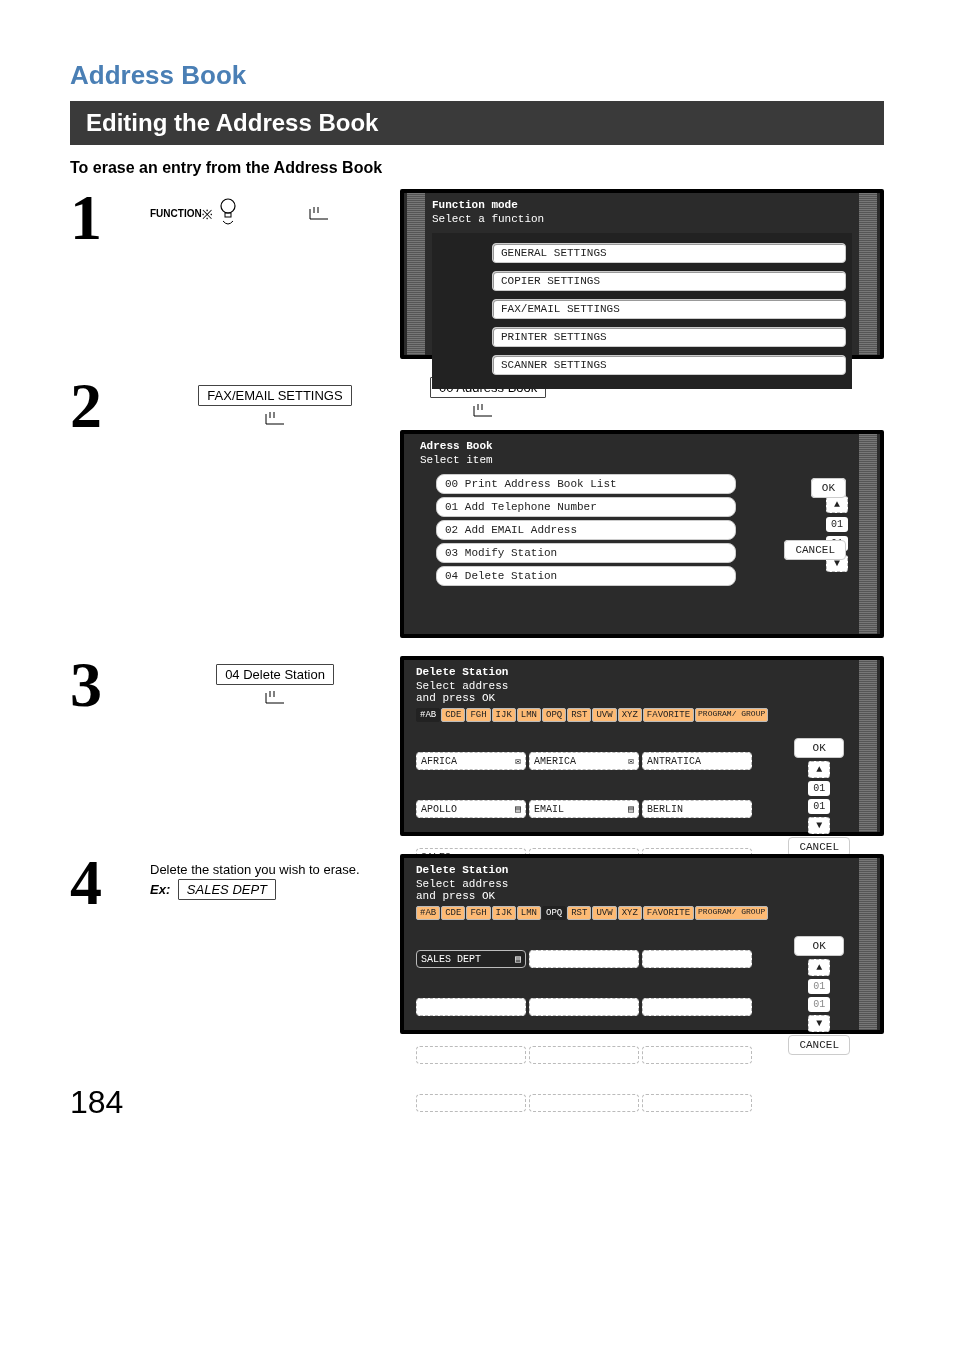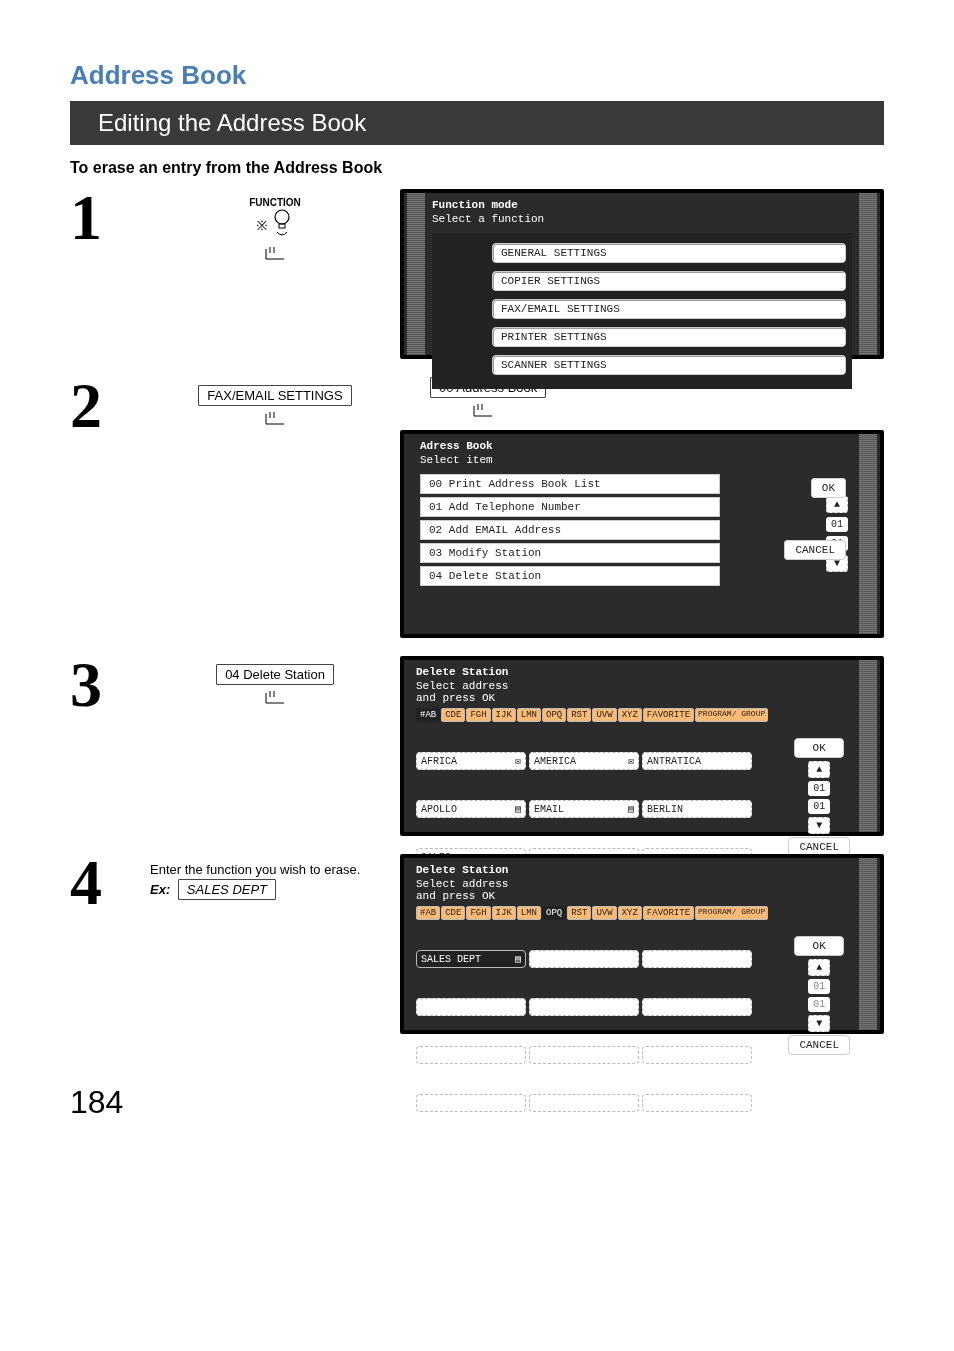--- a/index.html
+++ b/index.html
@@ -1,43 +1,43 @@
 <!DOCTYPE html>
 <html><head>
 <meta charset="utf-8">
 <style>
   * { box-sizing: border-box; margin: 0; padding: 0; }
   body { font-family: Arial, Helvetica, sans-serif; width: 954px; margin: 0 auto; background: #fff; color: #000; padding: 60px 70px 40px 70px; }
   .section-title { color: #4a7fb5; font-size: 26px; font-weight: bold; margin-bottom: 10px; }
-  .section-bar { background: #3a3a3a; color: #fff; font-size: 24px; font-weight: normal; padding: 8px 28px; margin-bottom: 14px; }
+  .section-bar { background: #3a3a3a; color: #fff; font-size: 24px; font-weight: bold; padding: 8px 16px; margin-bottom: 14px; }
   .subhead { font-weight: bold; font-size: 16px; margin-bottom: 12px; }
 
   .step-row { display: flex; flex-direction: row; align-items: flex-start; margin-bottom: 18px; }
   .step-num { font-size: 64px; font-weight: bold; font-family: "Times New Roman", serif; width: 80px; line-height: 0.9; }
   .step-left { width: 250px; padding-top: 8px; font-size: 13px; }
   .step-right { flex: 1; }
 
   .label-box { display: inline-block; border: 1px solid #444; padding: 2px 8px; font-size: 13px; border-radius: 1px; }
   .press-icon { display: block; margin: 4px auto 0 auto; text-align: center; }
   .press-icon svg { display:inline-block; }
-  .func-block { display: flex; flex-direction: column; align-items: center; }
+  .func-block { display: flex; align-items: center; }
 
   .panel-dark { background: #2b2b2b; color: #fff; border: 4px solid #000; border-radius: 2px; font-family: "Courier New", monospace; font-size: 11px; padding: 6px; position: relative; }
   .panel-dark .pale-strip { position:absolute; top:0; bottom:0; width:18px; background: repeating-linear-gradient(0deg,#555,#555 1px,#777 1px,#777 2px); }
   .panel-dark .pale-left { left: 3px; }
   .panel-dark .pale-right { right: 3px; }
   .panel-inner { margin: 0 22px; }
   .panel-header { font-weight: bold; margin-bottom: 2px; display:block; }
   .panel-sub { display:block; margin-bottom: 8px; }
 
   .soft-btn { display:inline-block; border:1px solid #ccc; color:#222; background:#fff; border-radius:4px; padding:3px 8px; margin:4px 6px 4px 0; font-family:"Courier New", monospace; font-size:11px; min-width:140px; box-shadow:1px 1px 0 #999 inset; }
   .soft-btn-row { display:flex; flex-wrap:wrap; justify-content:flex-start;flex-direction:column; }
   .settings-area { background:#222; padding:6px 0 10px 60px; }
 
-  .list-item { display:block; border:1px solid #ccc; background:#fff; color:#222; border-radius:0; padding:3px 8px; margin:3px 0; width: 300px; font-family:"Courier New", monospace; font-size:11px; }
+  .list-item { display:block; border:1px solid #ccc; background:#fff; color:#222; border-radius:8px; padding:3px 8px; margin:3px 16px; width: 300px; font-family:"Courier New", monospace; font-size:11px; }
 
   .side-ctrl { position:absolute; right:32px; top:50%; transform:translateY(-50%); display:flex; flex-direction:column; gap:4px; align-items:center; }
   .tiny-btn { border:1px dashed #bbb; background:#fff; color:#222; font-family:"Courier New",monospace; font-size:10px; padding:2px 4px; border-radius:3px; min-width:22px; text-align:center; }
   .ok-btn { border:1px solid #ccc; background:#fff; color:#222; border-radius:4px; padding:3px 10px; min-width:50px; font-family:"Courier New",monospace; font-size:11px; text-align:center; }
 
   
   .tab-row { display:flex; gap:1px; margin-bottom:3px; }
   .tab { border:1px solid #bbb; background:#fdba74; color:#222; font-family:"Courier New",monospace; font-size:9px; padding:1px 3px; border-radius:2px; }
   .tab.active { background:#222; color:#fff; border-color:#222; }
   .tab.grp { font-size:8px; line-height:1; padding:1px 2px; text-align:center; }
@@ -224,21 +224,21 @@
         <span class="tiny-btn">▼</span>
         <span class="ok-btn">CANCEL</span>
       </div>
     </div>
   </div>
 </div>
 
 <div class="step-row">
   <div class="step-num">4</div>
   <div class="step-left" style="width:auto;flex:0 0 250px;">
-    <div class="ex-line">Enter the function you wish to erase.</div>
+    <div class="ex-line">Delete the station you wish to erase.</div>
     <div class="ex-line" style="margin-top:2px;font-style:italic;">
       <b>Ex:</b>
       <span class="label-box" style="margin-left:4px;">SALES DEPT</span>
     </div>
   </div>
   <div class="step-right">
     <div class="panel-dark" style="height:180px;">
       <div class="pale-strip pale-right"></div>
       <div style="margin:0 28px 0 6px;">
         <span class="panel-header">Delete Station</span>

